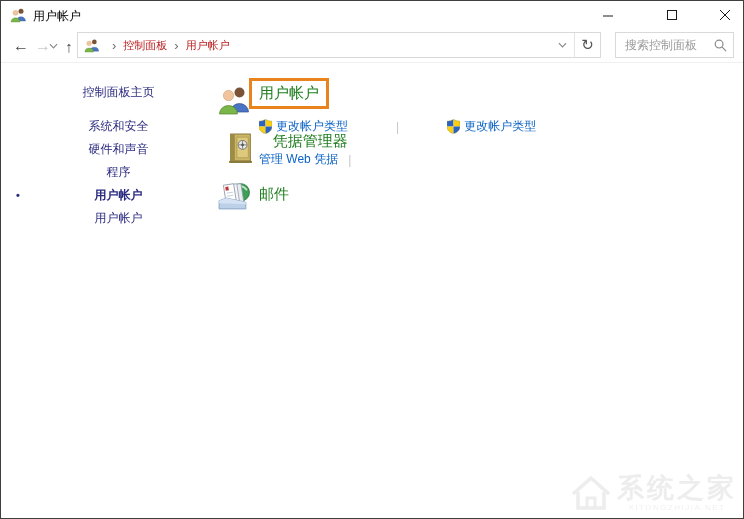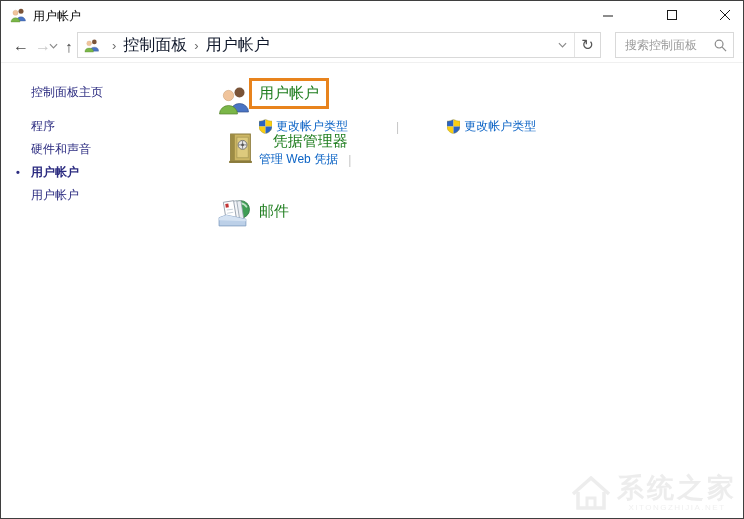--- a/index.html
+++ b/index.html
@@ -27,21 +27,21 @@
   #nav-fwd    { left:30px; width:24px; color:#c9c9c9; }
   #nav-chev   { left:45px; width:14px; }
   #nav-up     { left:57px; width:22px; color:#4a4a4a; font-size:15px; }
 
   .addressbar {
     position:absolute; left:76px; top:3px; width:524px; height:26px;
     border:1px solid #d9d9d9; display:flex; align-items:center; background:#fff;
   }
   .crumb-icon { width:16px; height:15px; margin:0 5px 0 6px; flex:none; }
   .crumb-sep { font-size:13px; color:#6b6b6b; margin:0 7px; line-height:1; }
-  .crumb { font-size:16px; color:#0f172a; white-space:nowrap; cursor:default; }
+  .crumb { font-size:11px; color:#b91c1c; white-space:nowrap; cursor:default; }
   .addr-right { margin-left:auto; display:flex; align-items:center; height:100%; }
   .addr-chevron { width:24px; height:100%; display:flex; align-items:center; justify-content:center; background:none; border:none; }
   .addr-refresh {
     width:26px; height:100%; display:flex; align-items:center; justify-content:center;
     border:none; border-left:1px solid #e3e3e3; background:none;
     font-size:15px; color:#555;
   }
 
   .searchbox {
     position:absolute; left:614px; top:3px; width:119px; height:26px;
@@ -49,30 +49,30 @@
   }
   .searchbox input {
     border:none; outline:none; width:100%; font-size:12px;
     font-family:"Liberation Sans", sans-serif; color:#333; padding:0; background:transparent;
   }
   .searchbox input::placeholder { color:#9b9b9b; opacity:1; }
   .search-icon { flex:none; margin-left:4px; }
 
   
   .sidebar { position:absolute; top:62px; left:0; width:205px; padding:18px 0 0 30px; }
-  .side-item { position:relative; height:23px; line-height:23px; font-size:12px; color:#2b2b80; cursor:default; white-space:nowrap; }
+  .side-item { position:relative; height:23px; line-height:23px; font-size:12px; color:#2b2b80; cursor:default; white-space:nowrap;text-align:center; }
   .side-item.first { margin-bottom:11px; }
   .side-item.active { font-weight:bold; }
   .side-bullet { position:absolute; left:-15px; top:0; font-size:11px; color:#2b2b80; }
 
   
   .section { position:absolute; display:flex; left:216px; }
   #sec-0 { top:82px; }
   #sec-1 { top:130px;text-align:center; }
-  #sec-2 { top:177px;margin-top:17px; }
+  #sec-2 { top:177px; }
   .s-icon { width:42px; flex:none; padding-top:2px; }
   .s-body { padding-top:0; }
   .cat-title { font-size:15px; color:#1e7d1e; cursor:pointer; line-height:19px; }
   .highlight-box { display:inline-block; border:3px solid #e8831d; padding:2px 7px 4px 7px; margin:-5px 0 0 -10px; }
   .links-row { margin-top:1px; font-size:12px; display:flex; align-items:center; white-space:nowrap; }
   #sec-0 .links-row { margin-top:9px;gap:38px; }
   .task-link { color:#0b63c5; cursor:pointer; display:flex; align-items:center; }
   .task-link svg { margin-right:4px; }
   .link-sep { color:#c5c5c5; margin:0 10px; font-size:12px; }
 
@@ -209,22 +209,23 @@
     <div class="searchbox">
       <input type="text" placeholder="搜索控制面板" style="">
       <svg class="search-icon" width="13" height="13">
           <use href="#sym-magnifier"></use>
         </svg>
     </div>
   </div>
 
   <nav class="sidebar">
     <div class="side-item first"><span>控制面板主页</span></div>
+    <div class="side-item"><span>系统和安全</span></div>
+    <div class="side-item"><span>硬件和声音</span></div>
     <div class="side-item"><span>程序</span></div>
-    <div class="side-item"><span>硬件和声音</span></div>
     <div class="side-item active">
       <span class="side-bullet">•</span>
       <span>用户帐户</span>
     </div>
     <div class="side-item"><span>用户帐户</span></div>
   </nav>
 
   <div class="section" id="sec-0">
     <div class="s-icon">
       <svg width="35" height="30">

